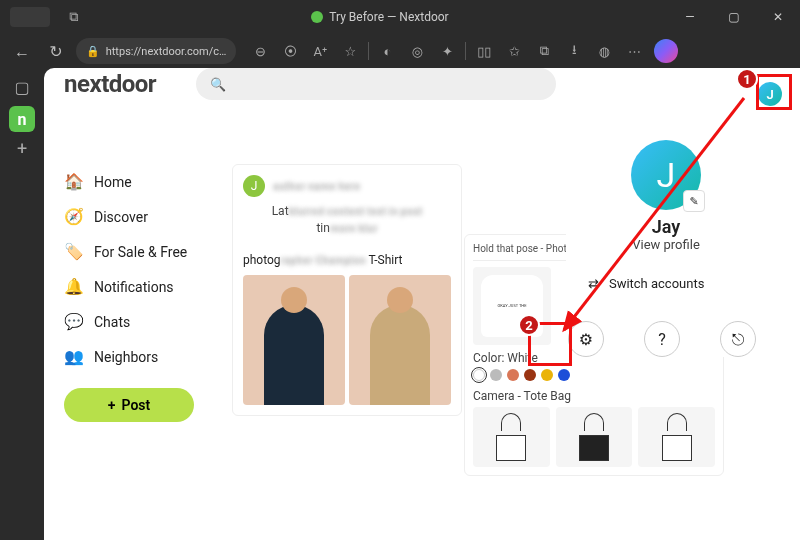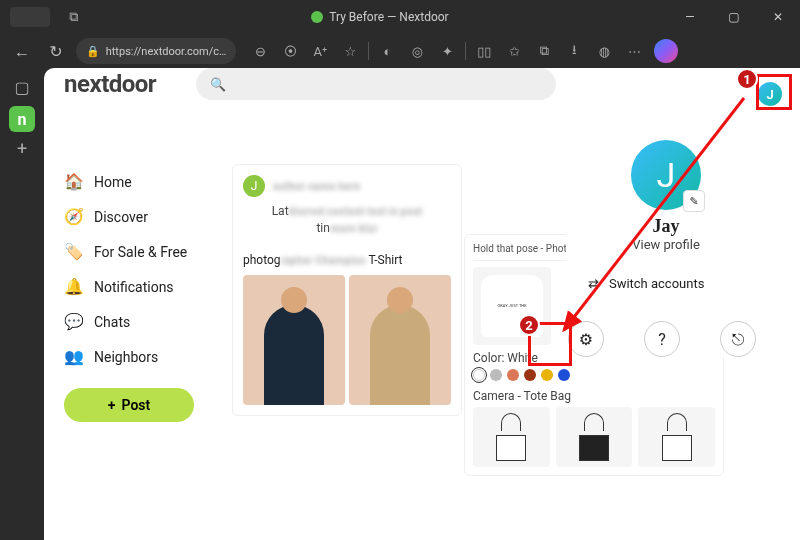--- a/index.html
+++ b/index.html
@@ -52,21 +52,21 @@
   .swatches { display: flex; gap: 5px; margin-bottom: 8px; }
   .sw { width: 12px; height: 12px; border-radius: 50%; }
   .sw.sel { outline: 1px solid #333; outline-offset: 1px; }
   .bags { display: flex; gap: 6px; }
   .bag { flex: 1; height: 60px; background: #f5f5f5; border-radius: 4px; position: relative; }
   .bag-shape { position: absolute; bottom: 6px; left: 50%; transform: translateX(-50%); width: 30px; height: 26px; background: #fff; border: 1px solid #333; }
   .bag-handle { position: absolute; top: 6px; left: 50%; transform: translateX(-50%); width: 20px; height: 18px; border: 1.5px solid #333; border-bottom: none; border-radius: 10px 10px 0 0; }
   .menu-pop { position: absolute; right: 34px; top: 0; width: 200px; background: #fff; padding-top: 18px; text-align: center; }
   .avatar-lg { width: 70px; height: 70px; border-radius: 50%; background: linear-gradient(135deg, #38bdf8, #14b8a6); color: #fff; font-size: 34px; display: flex; align-items: center; justify-content: center; margin: 0 auto 6px; position: relative; }
   .avatar-edit { position: absolute; right: -4px; bottom: -2px; width: 22px; height: 22px; background: #fff; border: 1px solid #ddd; border-radius: 4px; font-size: 11px; display: flex; align-items: center; justify-content: center; color: #333; }
-  .menu-name { font-size: 18px; font-weight: 600; color: #222; font-family: Liberation Serif, serif; }
+  .menu-name { font-size: 18px; font-weight: 600; color: #222; }
   .menu-sub { font-size: 13px; color: #444; margin-bottom: 24px; }
   .menu-row { display: flex; align-items: center; gap: 10px; font-size: 13px; color: #222; justify-content: flex-start; padding-left: 22px; margin-bottom: 30px; }
   .icon-btn-row { display: flex; justify-content: space-between; padding: 0 10px 0 2px; }
   .circ-btn { width: 36px; height: 36px; border-radius: 50%; border: 1px solid #ccc; display: flex; align-items: center; justify-content: center; font-size: 16px; color: #222; background:#fff; }
   .avatar-xs { width: 24px; height: 24px; border-radius: 50%; background: linear-gradient(135deg,#38bdf8,#14b8a6); color: #fff; font-size: 13px; display: flex; align-items: center; justify-content: center; font-weight: 600; }
   .anno { position: absolute; pointer-events: none; }
   .anno-box { border: 3px solid #e11; }
   .anno-num { width: 22px; height: 22px; border-radius: 50%; background: #c41818; color: #fff; font-weight: bold; font-size: 13px; display: flex; align-items: center; justify-content: center; border: 2px solid #fff; }
   svg.arrow { position: absolute; overflow: visible; }
 </style>

